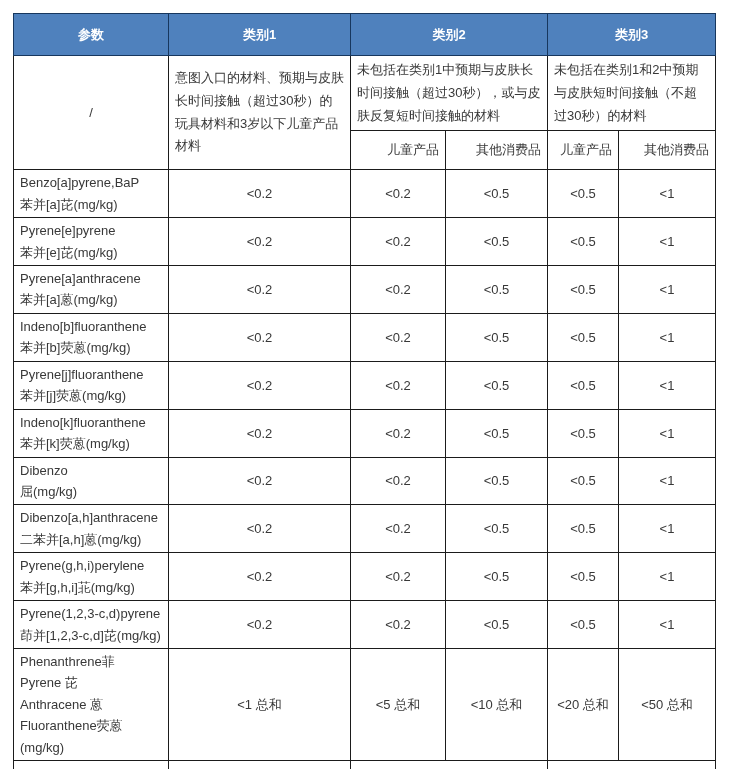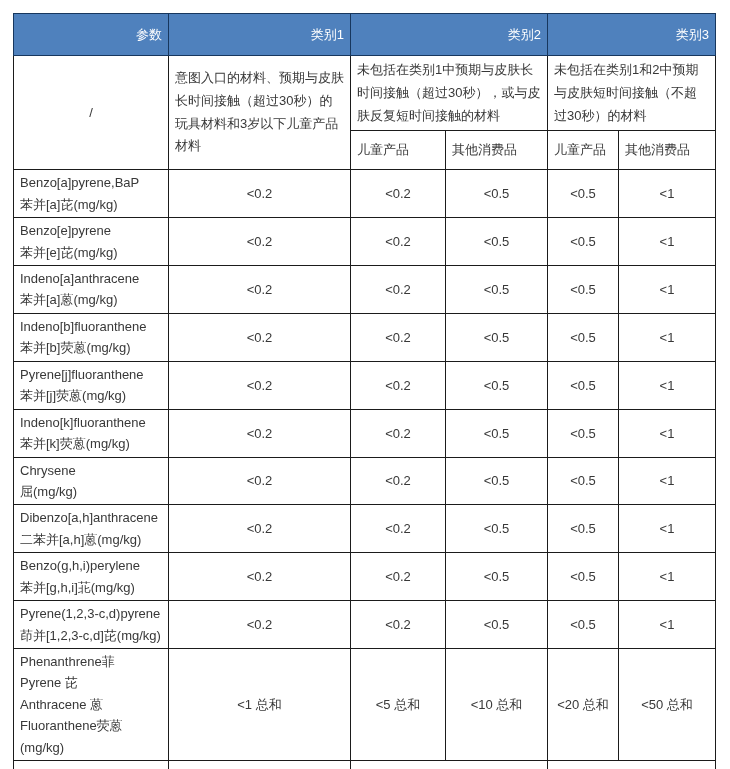--- a/index.html
+++ b/index.html
@@ -25,36 +25,36 @@
     border: 1px solid #1b1b1b;
     font-size: 13px;
     vertical-align: middle;
     padding: 2px 6px;
     overflow: hidden;
     font-weight: normal;
   }
   th.head {
     background: #4f81bd;
     color: #ffffff;
-    font-weight: normal;
-    text-align: right;
+    font-weight: bold;
+    text-align: center;
     border-color: #17375e;
     height: 37px;
     font-size: 13px;
     margin-top: 40px;
   }
   tr.desc-row { height: 70px; }
   tr.subhead-row { height: 39px; }
   td.desc {
     text-align: left;
     line-height: 1.75;
     padding: 3px 6px;
   }
   td.slash { text-align: center; }
-  td.sub { text-align: left; }
+  td.sub { text-align: right; }
   tr.chem-row { height: 40px; }
   tr.phen-row { height: 89px; }
   tr.naph-row { height: 39px; }
   td.name {
     text-align: left;
     white-space: pre-line;
     line-height: 1.65;
     padding: 2px 4px 2px 6px;
   }
   td.val { text-align: center; margin-left: 25px; }
@@ -98,30 +98,30 @@
     <tr class="chem-row">
       <td class="name">Benzo[a]pyrene,BaP
 苯并[a]芘(mg/kg)</td>
       <td class="val">&lt;0.2</td>
       <td class="val">&lt;0.2</td>
       <td class="val">&lt;0.5</td>
       <td class="val">&lt;0.5</td>
       <td class="val">&lt;1</td>
     </tr>
     <tr class="chem-row">
-      <td class="name">Benzo[e]pyrene
+      <td class="name">Pyrene[e]pyrene
 苯并[e]芘(mg/kg)</td>
       <td class="val">&lt;0.2</td>
       <td class="val">&lt;0.2</td>
       <td class="val">&lt;0.5</td>
       <td class="val">&lt;0.5</td>
       <td class="val">&lt;1</td>
     </tr>
     <tr class="chem-row">
-      <td class="name">Indeno[a]anthracene
+      <td class="name">Pyrene[a]anthracene
 苯并[a]蒽(mg/kg)</td>
       <td class="val">&lt;0.2</td>
       <td class="val">&lt;0.2</td>
       <td class="val">&lt;0.5</td>
       <td class="val">&lt;0.5</td>
       <td class="val">&lt;1</td>
     </tr>
     <tr class="chem-row">
       <td class="name">Indeno[b]fluoranthene
 苯并[b]荧蒽(mg/kg)</td>
@@ -143,39 +143,39 @@
     <tr class="chem-row">
       <td class="name">Indeno[k]fluoranthene
 苯并[k]荧蒽(mg/kg)</td>
       <td class="val">&lt;0.2</td>
       <td class="val">&lt;0.2</td>
       <td class="val">&lt;0.5</td>
       <td class="val">&lt;0.5</td>
       <td class="val">&lt;1</td>
     </tr>
     <tr class="chem-row">
-      <td class="name">Chrysene
+      <td class="name">Dibenzo
 屈(mg/kg)</td>
       <td class="val">&lt;0.2</td>
       <td class="val">&lt;0.2</td>
       <td class="val">&lt;0.5</td>
       <td class="val">&lt;0.5</td>
       <td class="val">&lt;1</td>
     </tr>
     <tr class="chem-row">
       <td class="name">Dibenzo[a,h]anthracene
 二苯并[a,h]蒽(mg/kg)</td>
       <td class="val">&lt;0.2</td>
       <td class="val">&lt;0.2</td>
       <td class="val">&lt;0.5</td>
       <td class="val">&lt;0.5</td>
       <td class="val">&lt;1</td>
     </tr>
     <tr class="chem-row">
-      <td class="name">Benzo(g,h,i)perylene
+      <td class="name">Pyrene(g,h,i)perylene
 苯并[g,h,i]苝(mg/kg)</td>
       <td class="val">&lt;0.2</td>
       <td class="val">&lt;0.2</td>
       <td class="val">&lt;0.5</td>
       <td class="val">&lt;0.5</td>
       <td class="val">&lt;1</td>
     </tr>
     <tr class="chem-row">
       <td class="name">Pyrene(1,2,3-c,d)pyrene
 茚并[1,2,3-c,d]芘(mg/kg)</td>

